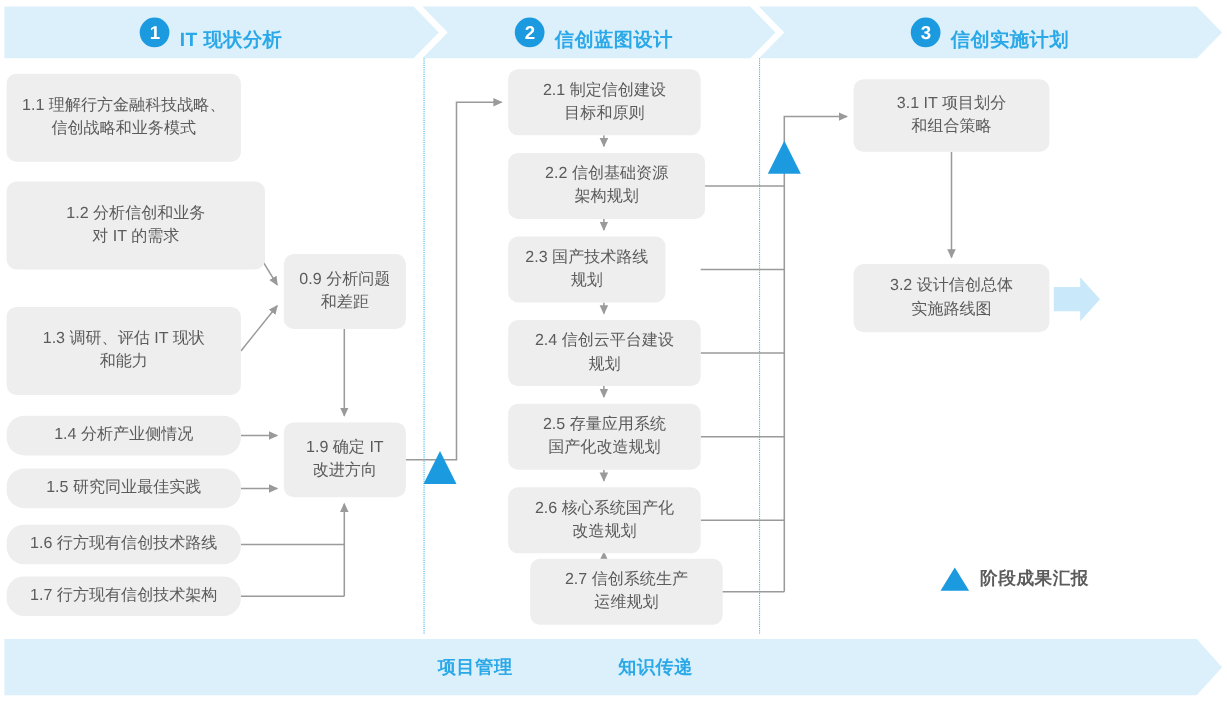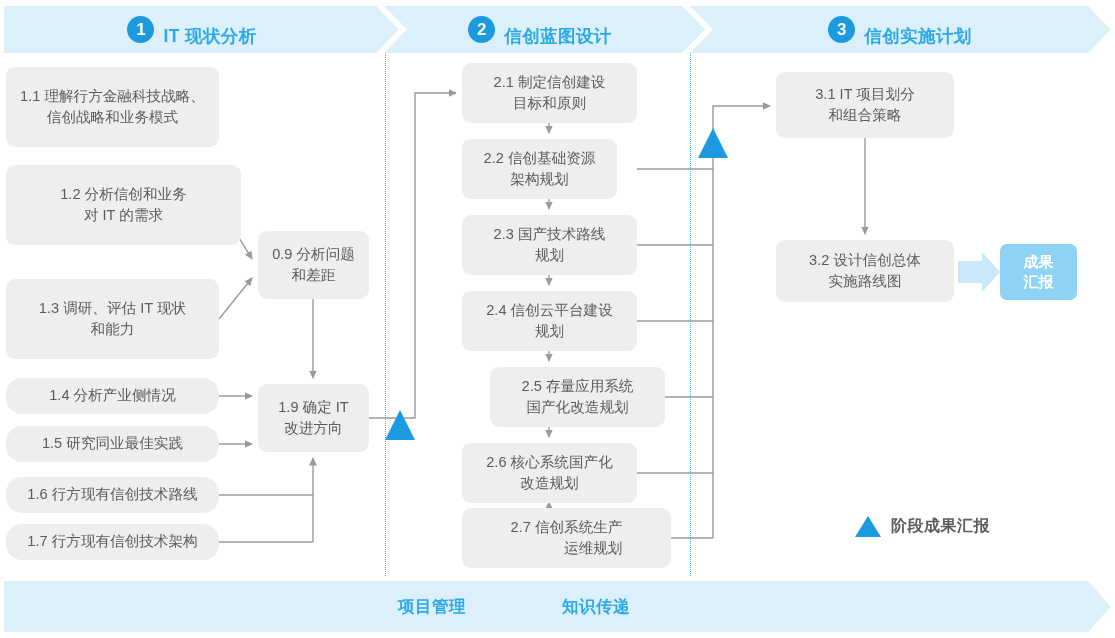--- a/index.html
+++ b/index.html
@@ -202,40 +202,38 @@
       <div class="node pill" style="left: 6px; top: 378px; width: 213px; height: 36px;">1.4 分析产业侧情况</div>
       <div class="node pill" style="left: 6px; top: 426px; width: 213px; height: 36px;">1.5 研究同业最佳实践</div>
       <div class="node pill" style="left: 6px; top: 477px; width: 213px; height: 36px;">1.6 行方现有信创技术路线</div>
       <div class="node pill" style="left: 6px; top: 524px; width: 213px; height: 36px;">1.7 行方现有信创技术架构</div>
       <div class="node" style="left: 258px; top: 231px; width: 111px; height: 68px;">0.9 分析问题
 和差距</div>
       <div class="node" style="left: 258px; top: 384px; width: 111px; height: 68px;">1.9 确定 IT
 改进方向</div>
       <div class="node" style="left: 462px; top: 63px; width: 175px; height: 60px;">2.1 制定信创建设
 目标和原则</div>
-      <div class="node" style="left: 462px; top: 139px; width: 155px; height: 60px;">2.2 信创基础资源
+      <div class="node" style="left: 462px; top: 139px; width: 179px; height: 60px;">2.2 信创基础资源
 架构规划</div>
-      <div class="node" style="left: 462px; top: 215px; width: 175px; height: 60px;">2.3 国产技术路线
+      <div class="node" style="left: 462px; top: 215px; width: 143px; height: 60px;">2.3 国产技术路线
 规划</div>
       <div class="node" style="left: 462px; top: 291px; width: 175px; height: 60px;">2.4 信创云平台建设
 规划</div>
-      <div class="node" style="left: 462px; top: 367px; width: 175px; height: 60px; margin-left: 28px;">2.5 存量应用系统
+      <div class="node" style="left: 462px; top: 367px; width: 175px; height: 60px;">2.5 存量应用系统
 国产化改造规划</div>
       <div class="node" style="left: 462px; top: 443px; width: 175px; height: 60px;">2.6 核心系统国产化
 改造规划</div>
-      <div class="node" style="left: 462px; top: 508px; width: 209px; height: 60px; text-align: right;">2.7 信创系统生产
+      <div class="node" style="left: 482px; top: 508px; width: 175px; height: 60px;">2.7 信创系统生产
 运维规划</div>
       <div class="node" style="left: 776px; top: 72px; width: 178px; height: 66px;">3.1 IT 项目划分
 和组合策略</div>
       <div class="node" style="left: 776px; top: 240px; width: 178px; height: 62px;">3.2 设计信创总体
 实施路线图</div>
     </div>
 
-  <div id="result-badge" style="left: 1000px; top: 244px; width: 77px; height: 56px;">成果
-汇报</div>
 
   <div id="legend">
     <div class="tri"></div>
     <div class="lbl">阶段成果汇报</div>
   </div>
 
   <svg class="layer" id="bottom-svg">
     <path d="M4,581 L1088,581 L1111,606.5 L1088,632 L4,632 Z" fill="#dcf0fb"></path>
   </svg>
   <div class="bottom-lbl" style="left:562px;">知识传递</div>

